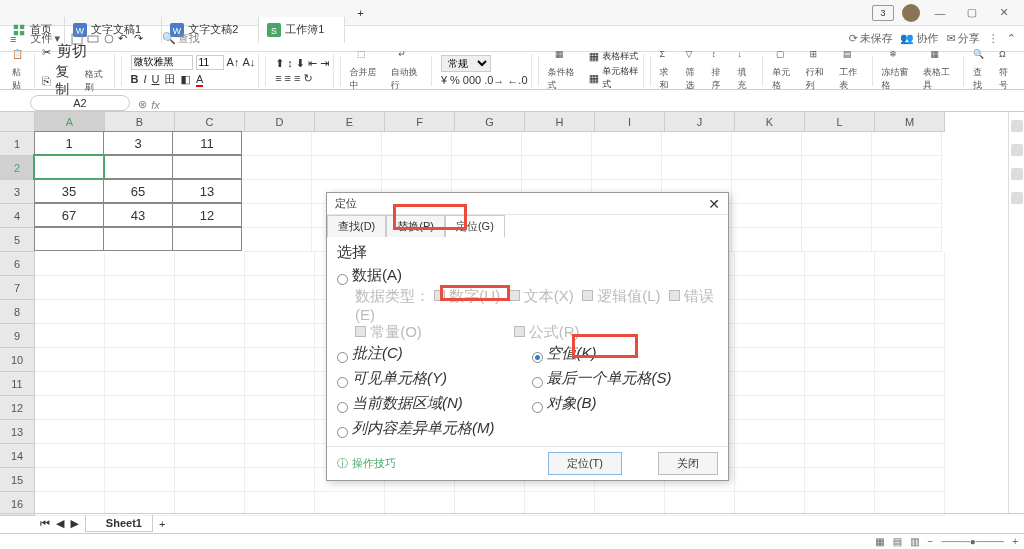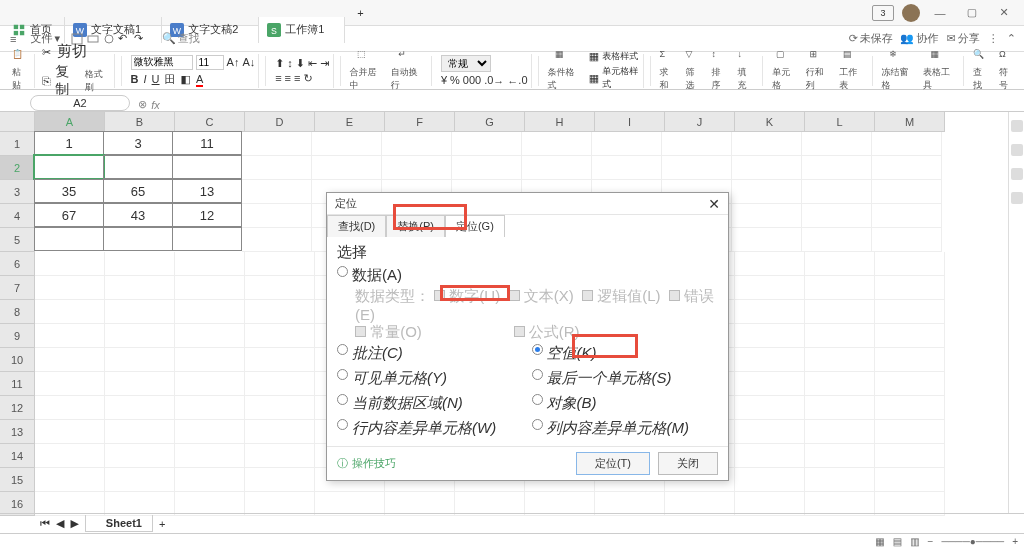--- a/index.html
+++ b/index.html
@@ -65,32 +65,32 @@
     
     
     .dialog { position: absolute; left: 326px; top: 192px; width: 403px; background: #fff; border: 1px solid #999; box-shadow: 2px 2px 8px rgba(0,0,0,0.2); }
     .dlg-title { height: 22px; display: flex; align-items: center; padding: 0 8px; font-size: 11px; border-bottom: 1px solid #e5e5e5; }
     .dlg-close { margin-left: auto; cursor: pointer; font-size: 14px; }
     .dlg-tabs { display: flex; height: 22px; }
     .dlg-tab { padding: 3px 10px; border: 1px solid #ccc; border-bottom: none; font-size: 11px; background:#f5f5f5;}
     .dlg-tab.active { background: #fff; }
     .dlg-body { padding: 6px 10px; font-size: 15px; }
     .dlg-sec { margin-bottom: 2px; }
-    .radio-row { display: flex; align-items: flex-start; gap: 4px; padding: 2px 0; }
+    .radio-row { display: flex; align-items: flex-end; gap: 4px; padding: 2px 0; }
     .radio-dot { width: 11px; height: 11px; border: 1px solid #888; border-radius: 50%; display: inline-flex; align-items:center; justify-content:center;}
     .radio-dot.checked::after { content:""; width:5px; height:5px; background:#2b7de9; border-radius:50%; }
     .cb { width: 11px; height: 11px; border: 1px solid #bbb; display:inline-block; }
     .cb.chk { background:#e5e5e5; }
     .disabled { color: #bbb; }
     .sub { padding-left: 18px; }
     .opts-grid { display: grid; grid-template-columns: 1fr 1fr; gap: 2px 8px; font-style: italic; }
     .dlg-footer { height: 34px; display: flex; align-items: center; padding: 0 10px; border-top: 1px solid #e5e5e5; }
     .tip-link { color: #4aa567; font-size: 11px; display:flex; gap:4px; align-items:center;}
     .dlg-btns { margin-left: auto; display: flex; gap: 8px; }
-    .dlg-btn { padding: 3px 18px; border: 1px solid #bbb; font-size: 11px; background: #f5f5f5; cursor:pointer;}
+    .dlg-btn { padding: 3px 18px; border: 1px solid #bbb; font-size: 11px; background: #f5f5f5; cursor:pointer;margin-left:28px;}
     .dlg-btn.primary { border-color: #88b7e8; }
     
     
     .hl { position: absolute; border: 3px solid #e74c3c; pointer-events: none; }
     
     
     .sheet-tabs { position: absolute; bottom: 16px; left: 0; right: 0; height: 20px; border-top:1px solid #ccc; display:flex; align-items:center; padding-left: 40px; gap:6px; font-size:11px;}
     .stab { padding: 2px 10px; border:1px solid #ccc; border-top:none; }
     .stab.active { font-weight:bold;padding-left:20px;}
     
@@ -677,24 +677,20 @@
       <div class="radio-row">
           <span class="radio-dot"></span>
           <span>当前数据区域(N)</span>
         </div>
       <div class="radio-row">
           <span class="radio-dot"></span>
           <span>对象(B)</span>
         </div>
       <div class="radio-row">
           <span class="radio-dot"></span>
-          <span>行内容差异单元格(W)</span>
-        </div>
-      <div class="radio-row">
-          <span class="radio-dot"></span>
           <span>列内容差异单元格(M)</span>
         </div>
     </div>
   </div>
   <div class="dlg-footer">
     <span class="tip-link">
         <span>ⓘ</span>
         <span>操作技巧</span>
       </span>
     <div class="dlg-btns">

